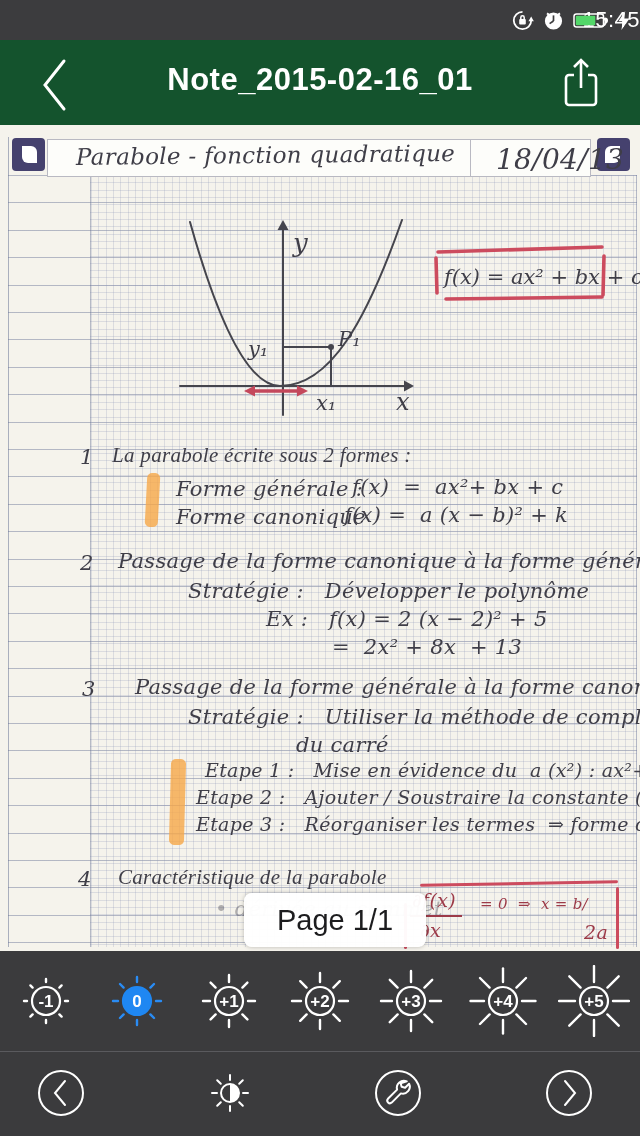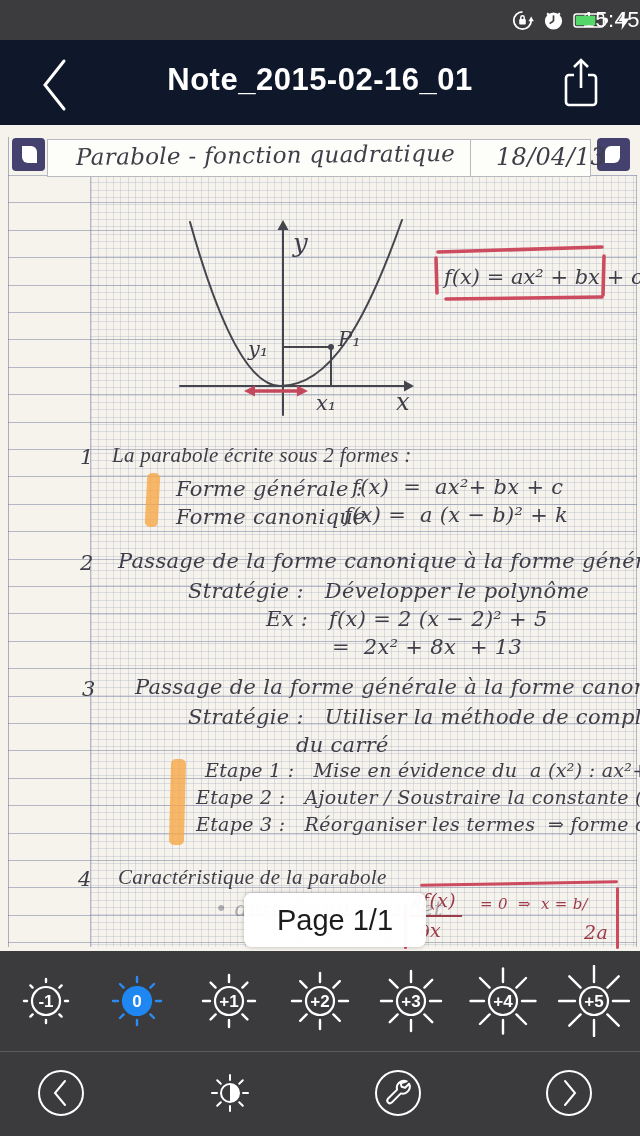--- a/index.html
+++ b/index.html
@@ -6,21 +6,21 @@
   #screen{position:relative;width:640px;height:1136px;margin:0 auto;overflow:hidden;
           background:#3b3b3d;font-family:"Liberation Sans",sans-serif;}
 
   
   #statusbar{position:absolute;left:0;top:0;width:640px;height:40px;background:#3c3c3e;}
   #statusbar .time{position:absolute;left:0;right:0;top:7px;text-align:right;
                    color:#fff;font-size:22px;font-weight:400;letter-spacing:.5px;}
   #statusbar .sicons{position:absolute;right:10px;top:0;height:40px;display:flex;align-items:center;gap:9px;}
 
   
-  #navbar{position:absolute;left:0;top:40px;width:640px;height:85px;background:#0f172a;}
+  #navbar{position:absolute;left:0;top:40px;width:640px;height:85px;background:#14532d;}
   #navbar h1{position:absolute;left:0;right:0;top:22px;margin:0;text-align:center;
              color:#fff;font-size:31px;font-weight:bold;letter-spacing:.5px;}
   #navbar .navbtn{position:absolute;background:none;border:none;padding:0;cursor:pointer;}
   #backbtn{left:40px;top:16px;width:30px;height:58px;}
   #sharebtn{right:38px;top:16px;width:42px;height:54px;}
 
   
   #photo{position:absolute;left:0;top:125px;width:640px;height:826px;background:#f5f3ec;overflow:hidden;}
   .rows-strong{position:absolute;left:8px;right:3px;top:50px;bottom:4px;
     background-image:repeating-linear-gradient(to bottom,rgba(108,118,152,.48) 0 1px,transparent 1px 27.4px);}
@@ -31,21 +31,21 @@
       repeating-linear-gradient(to bottom,rgba(140,150,182,.25) 0 1px,transparent 1px 7.32px);}
   .paper-edge{position:absolute;left:8px;top:12px;bottom:4px;width:1px;background:rgba(108,118,152,.55);}
 
   .corner{position:absolute;width:33px;height:33px;background:#45416e;border-radius:4px;}
   #cornerL{left:12px;top:13px;} #cornerR{left:597px;top:13px;}
 
   #titlebox{position:absolute;left:47px;top:14px;width:542px;height:36px;background:#fdfdfa;
             border:1px solid #b9b9c2;text-decoration:underline;}
   #titlebox .divider{position:absolute;left:422px;top:0;bottom:0;width:1px;background:#b9b9c2;}
   #note-title{position:absolute;left:28px;top:2px;font-size:23px;transform:rotate(-.6deg);}
-  #note-date{position:absolute;left:448px;top:3px;font-size:24px;}
+  #note-date{position:absolute;left:448px;top:3px;font-size:28px;}
 
   .hw{font-family:"DejaVu Serif","Liberation Serif",serif;font-style:italic;
       color:#3f3e48;white-space:pre;letter-spacing:.3px;}
   .hwline{position:absolute;font-size:21px;}
   .hw-red{color:#9c3a48;}
   .dim{opacity:.38;}
 
   .hl{position:absolute;background:rgba(246,167,72,.8);border-radius:5px;}
 
   .redmark{position:absolute;background:#cc4b5e;border-radius:2px;}

